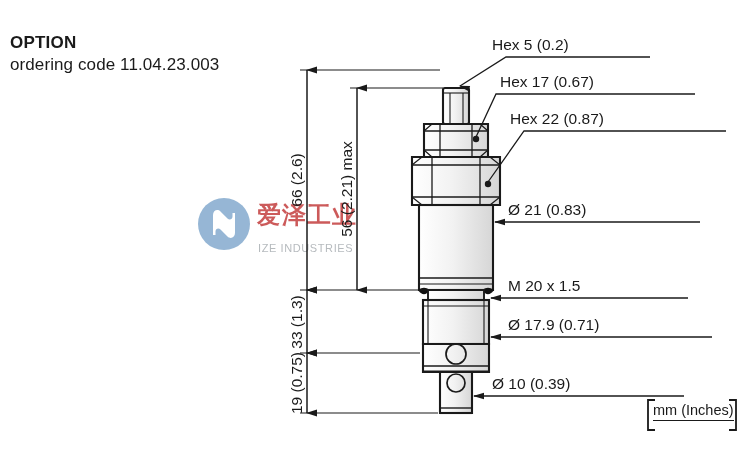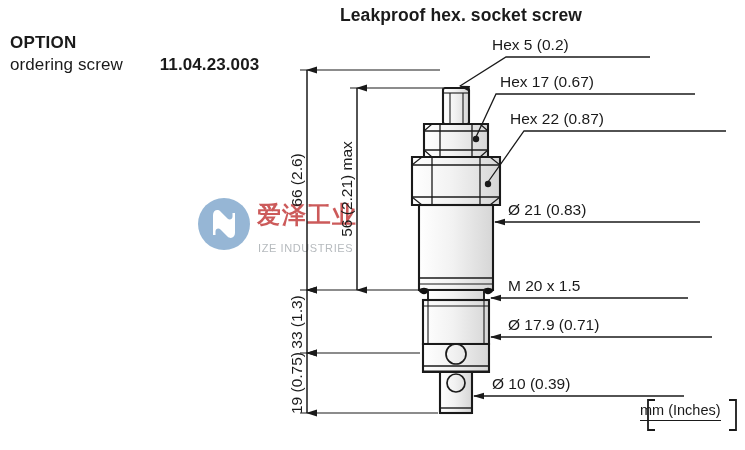--- a/index.html
+++ b/index.html
@@ -30,22 +30,21 @@
     white-space: nowrap;
   }
   .option-title {
     font-weight: bold;
     letter-spacing: .2px;
   }
   .option-line {
     letter-spacing: .1px;
   }
   .option-line .bold {
-    font-weight: bold;
-    margin-left: 32px;
+    font-weight: normal;
   }
   .mat-label { display: inline-block; width: 108px; }
 
   .title-main {
     position: absolute;
     left: 340px;
     top: 5px;
     font-size: 17.5px;
     font-weight: bold;
     white-space: nowrap;
@@ -93,21 +92,21 @@
     font-size: 15.5px;
     fill: #1a1a1a;
   }
   text.calltxt {
     font-family: "Liberation Sans", sans-serif;
     font-size: 15.5px;
     fill: #1a1a1a;
   }
   .unit-box {
     position: absolute;
-    left: 632px;
+    left: 645px;
     top: 396px;
     width: 92px;
     height: 38px;
   }
   .unit-text {
     position: absolute;
     left: 8px;
     top: 6px;
     font-size: 14.5px;
     border-bottom: 1.4px solid #1a1a1a;
@@ -116,26 +115,25 @@
   }
 </style>
 </head>
 <body>
 
 <div id="root">
 
   <div class="option-block">
     <div class="option-title">OPTION</div>
     <div class="option-line">
-      <span>ordering screw</span>
+      <span>ordering code</span>
       <span class="bold">11.04.23.003</span>
     </div>
   </div>
 
-  <div class="title-main">Leakproof hex. socket screw</div>
 
   <div class="watermark">
     <svg class="wm-logo" viewBox="0 0 54 54">
       <circle cx="27" cy="27" r="26" fill="#6e9bc5"></circle>
       <path d="M16 38 L16 18 C16 13.5 20.5 11.5 23.5 14.5 L30.5 21.5 C32.5 23.5 35.5 22.3 35.5 19.5
                L35.5 16 L38 16 L38 36 C38 40.5 33.5 42.5 30.5 39.5 L23.5 32.5
                C21.5 30.5 18.5 31.7 18.5 34.5 L18.5 38 Z" fill="#ffffff"></path>
     </svg>
     <div class="wm-cn">爱泽工业</div>
     <div class="wm-en">IZE INDUSTRIES</div>

